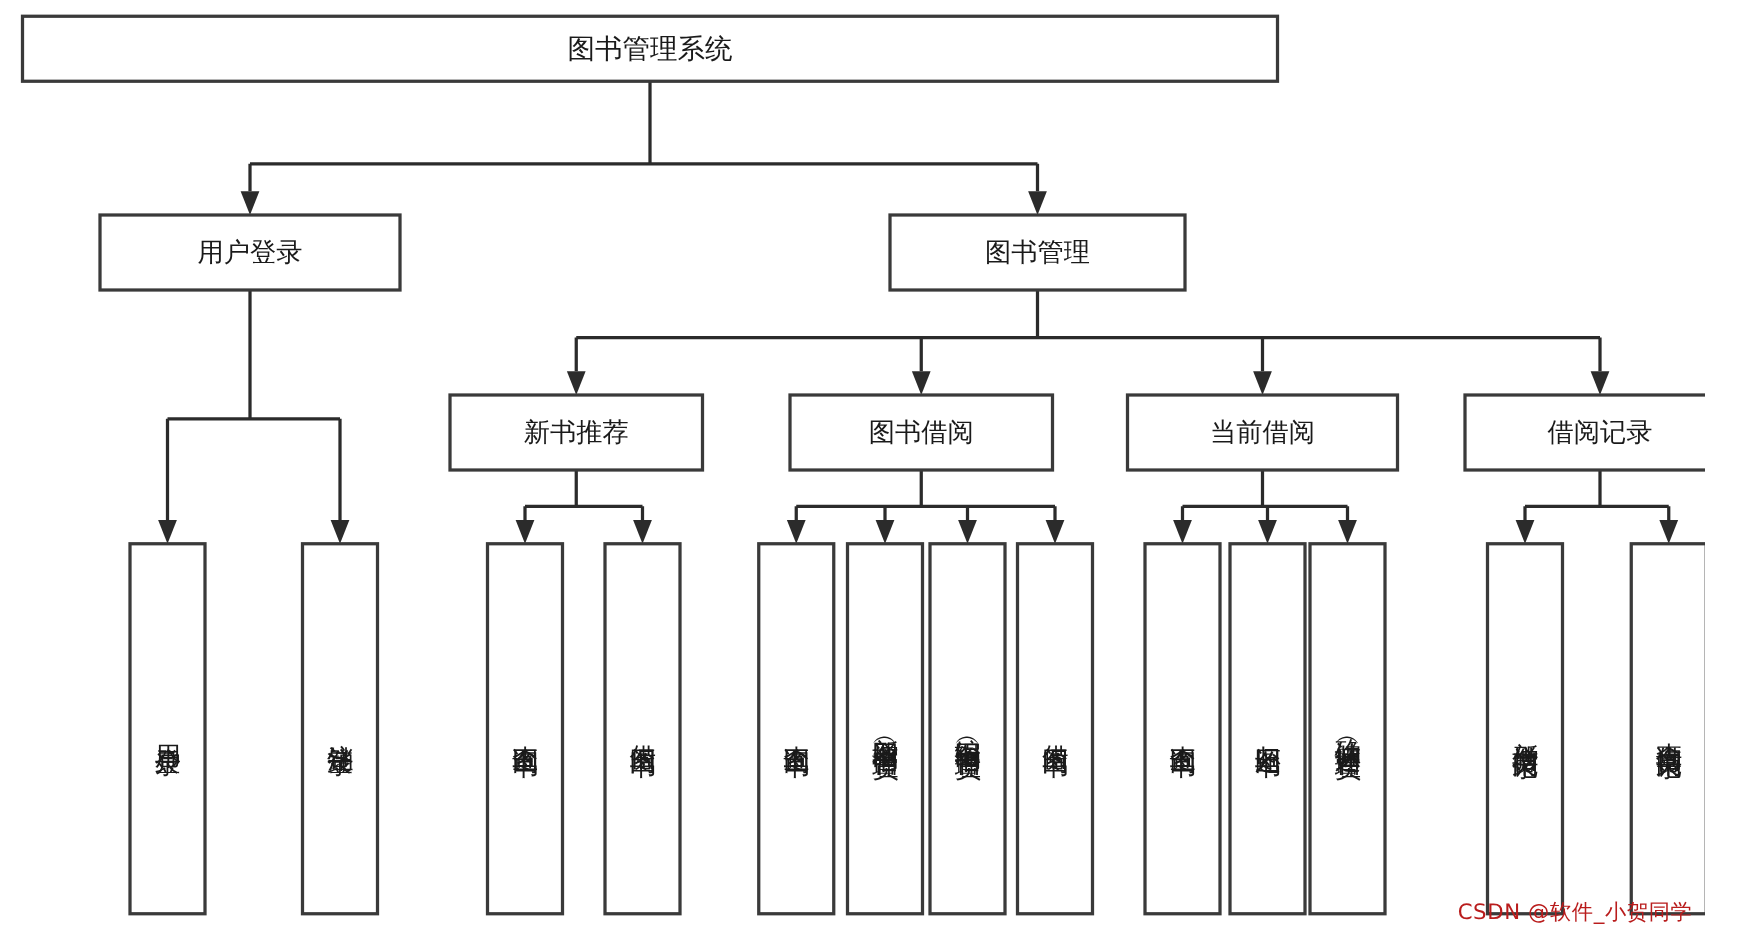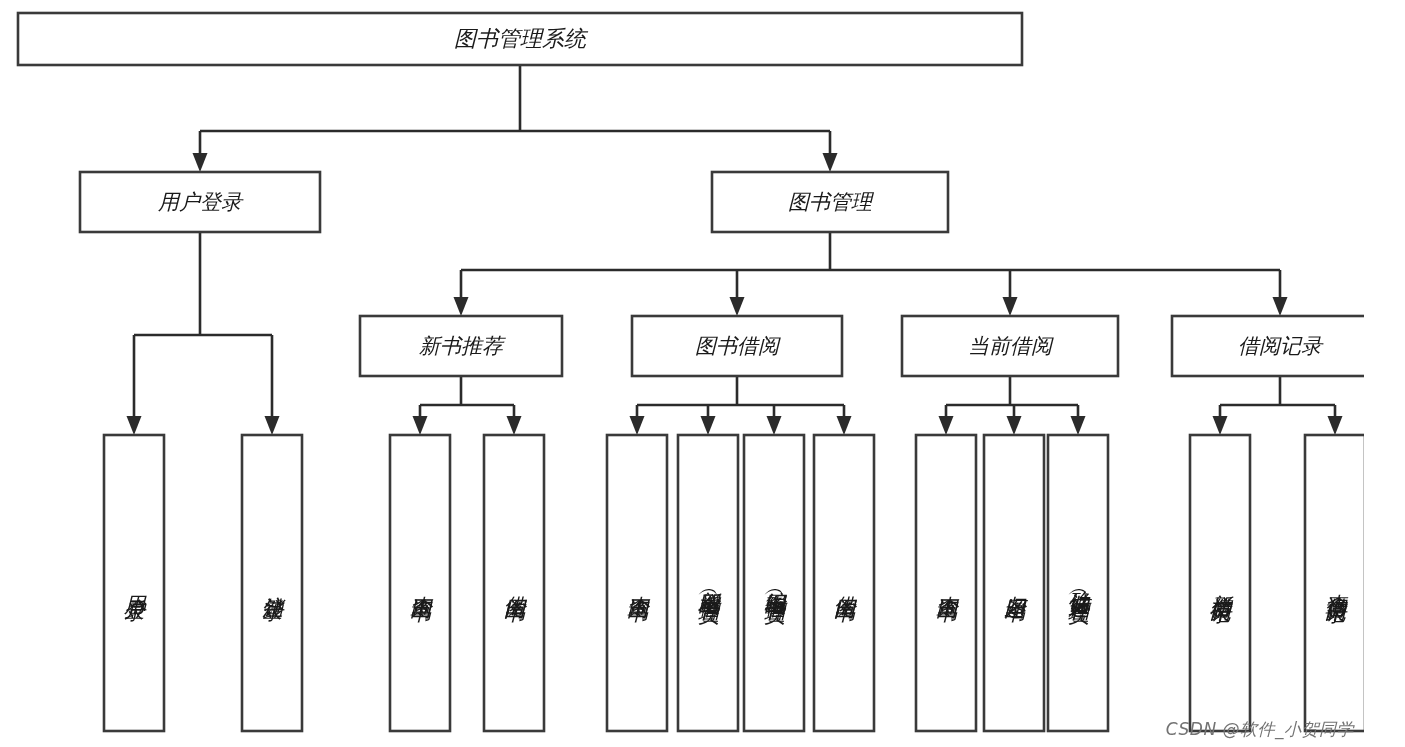--- a/index.html
+++ b/index.html
@@ -10,21 +10,20 @@
   }
   body {
     font-family: "DejaVu Sans", "Liberation Sans", sans-serif;
   }
   #diagram-root {
     position: relative;
     width: 1364px;
     height: 747px;
     background: #ffffff;
     overflow: hidden;
-    font-style: italic;
   }
   svg#tree-svg {
     position: absolute;
     left: 0;
     top: 0;
     width: 1405px;
     height: 747px;
   }
   .node-box {
     fill: #ffffff;
@@ -74,21 +73,21 @@
     color: #1a1a1a;
     white-space: nowrap;
     pointer-events: none;
   }
   .watermark {
     position: absolute;
     right: 10px;
     bottom: 6px;
     font-family: "DejaVu Sans", "Liberation Sans", sans-serif;
     font-size: 17px;
-    color: #737373;
+    color: #b91c1c;
     letter-spacing: 0.5px;
     user-select: none;
   }
 </style>
 </head>
 <body>
 
 <div id="diagram-root">
 
   <svg id="tree-svg" viewBox="0 0 1405 747">

